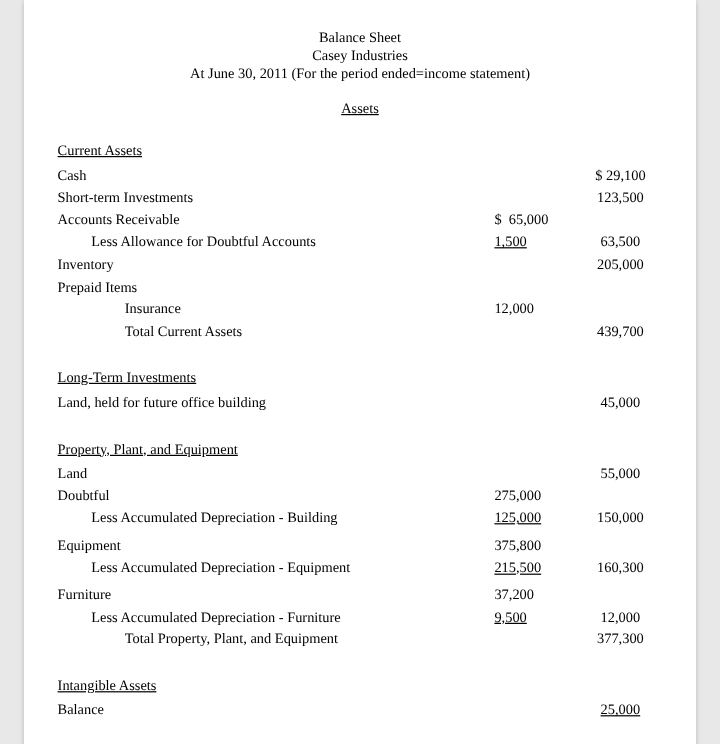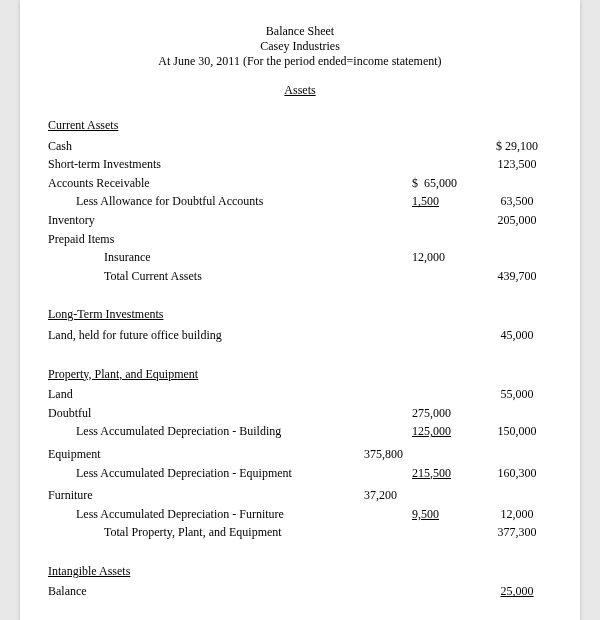--- a/index.html
+++ b/index.html
@@ -81,21 +81,20 @@
       width: 70px;
       text-align: center;
     }
 
     .underline-val {
       text-decoration: underline;
     }
 
     .mt-small {
       margin-top: 4px;
-      gap: 48px;
     }
 
     .mt-med {
       margin-top: 10px;
     }
   </style>
 </head>
 <body>
 
 <div class="page">

